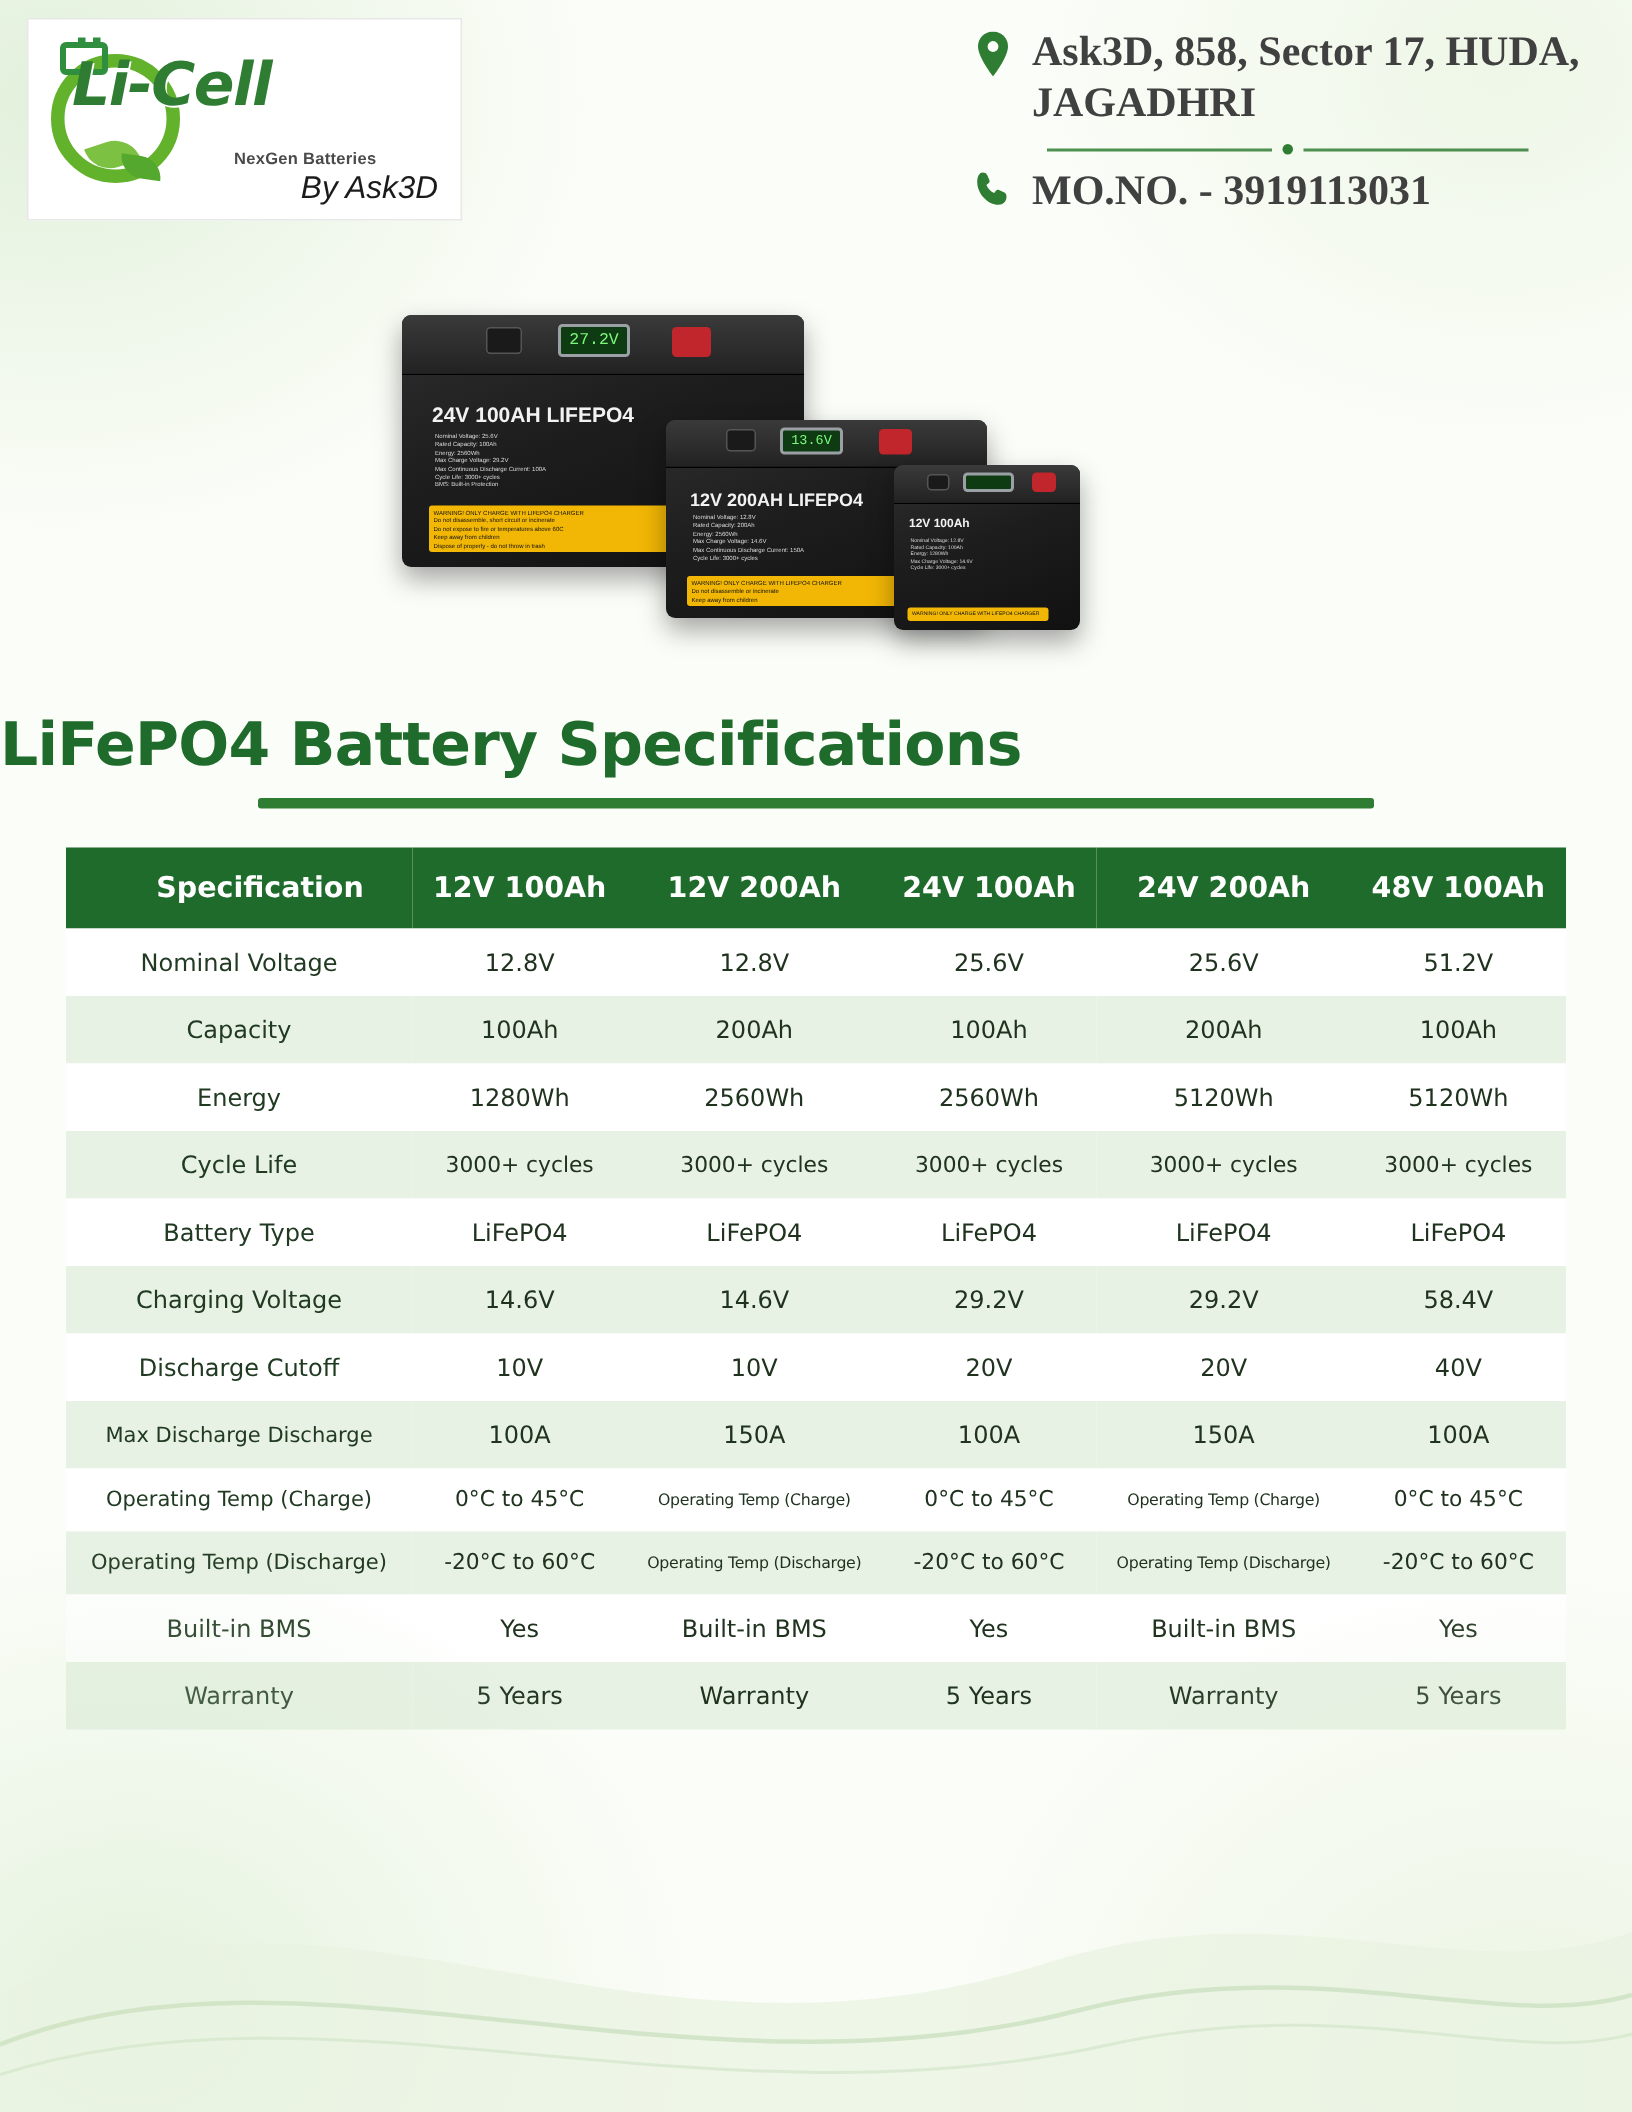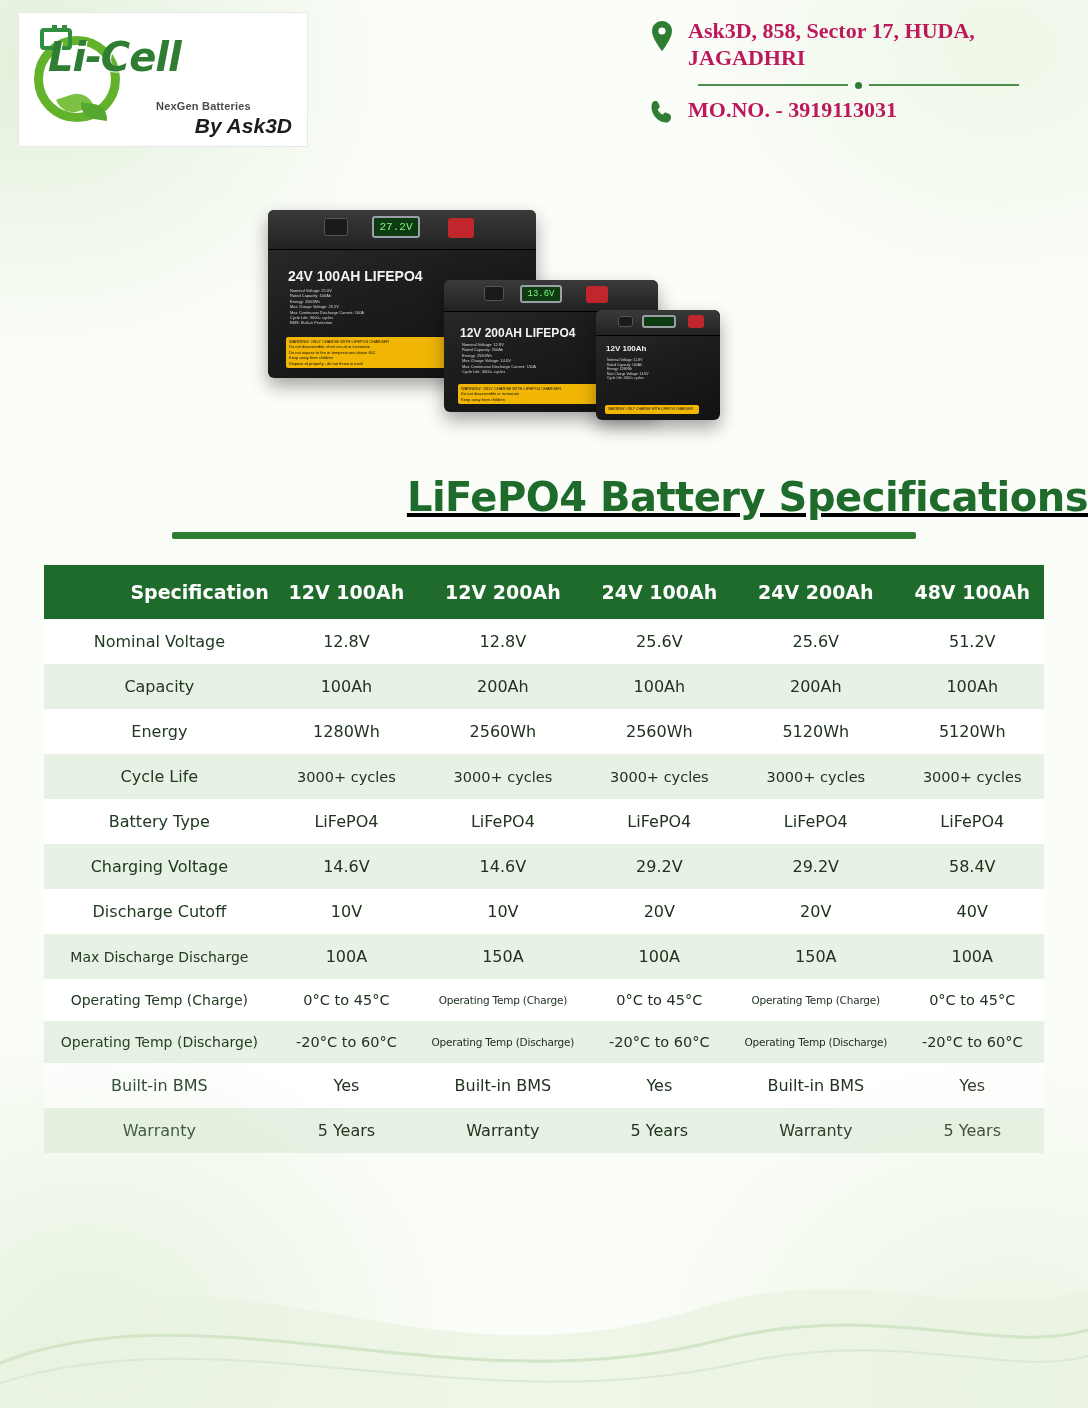--- a/index.html
+++ b/index.html
@@ -74,42 +74,42 @@
     letter-spacing:-1px;
     text-shadow:1px 1px 0 #ffffff;
   }
   .logo-sub {
     position:absolute; left:128px; top:80px;
     font-size:11px; color:#4a4a4a; font-weight:bold;
     letter-spacing:0.2px;
   }
   .logo-by {
     position:absolute; right:6px; bottom:2px;
-    font-size:21px; color:#1b1b1b; font-weight:bold; font-style:italic;
+    font-size:21px; color:#1b1b1b; font-weight:normal; font-style:italic;
   }
   .leaf {
     position:absolute; left:30px; top:74px; width:34px; height:18px;
     background:#7cc142; border-radius:0 18px 0 18px; transform:rotate(-18deg);
   }
   .leaf2 {
     position:absolute; left:52px; top:84px; width:28px; height:15px;
     background:#55a82e; border-radius:0 16px 0 16px; transform:rotate(8deg);
   }
 
   .contact {
     position:absolute; right:20px; top:14px;
     width:420px;
   }
   .contact-row {
     display:flex; align-items:flex-start; gap:14px;
     padding:4px 2px;
   }
   .contact-row .txt {
     font-family:"Liberation Serif", serif;
-    font-weight:bold; font-size:22px; color:#be185d; line-height:1.22;
+    font-weight:bold; font-size:28px; color:#404040; line-height:1.22;
   }
   .pin-icon, .phone-icon { flex:0 0 auto; margin-top:3px; }
   .contact-divider {
     display:flex; align-items:center; justify-content:center;
     margin:6px 0 4px 0;
   }
   .contact-divider .line { height:2px; background:#2f7d32; width:150px; opacity:.85;}
   .contact-divider .dot { width:7px;height:7px;border-radius:50%;background:#2f7d32;margin:0 7px;}
 
   
@@ -141,41 +141,41 @@
   .batt .spec-lines {
     position:absolute; color:#d8d8d8; line-height:1.35;
     font-size:4px;
   }
   .batt .warn {
     position:absolute; background:#f2b705; color:#111;
     font-size:4px; line-height:1.35; padding:2px 3px; border-radius:2px;
   }
 
   
-  .title-area { text-align:right; margin-top:4px;text-decoration:underline; }
+  .title-area { text-align:left; margin-top:4px; }
   .title {
     font-family:"DejaVu Sans", sans-serif;
     font-size:40px; font-weight:bold; color:#1f6b2b;
     letter-spacing:-0.5px;
   }
   .title-rule {
     width:744px; height:7px; background:#2f7d32;
     margin:12px auto 0 auto; border-radius:2px;
   }
 
   
   .table-wrap { margin:26px 44px 0 44px; }
   table { width:100%; border-collapse:collapse; }
   thead th {
     background:#1f6b2b; color:#ffffff;
     font-size:19px; font-weight:bold;
     padding:16px 6px; text-align:center;
     font-family:"DejaVu Sans", sans-serif;
   }
-  thead th.first { text-align:right; padding-left:34px; }
+  thead th.first { text-align:center; padding-left:34px; }
   tbody td {
     text-align:center; padding:13px 4px;
     font-size:16px; color:#20331f;
     font-family:"DejaVu Sans", sans-serif;
   }
   tbody td.first { color:#213a22; }
   tbody tr:nth-child(odd) { background:#ffffff; }
   tbody tr:nth-child(even) { background:#e7f1e4; }
   td.squeeze { font-size:10.5px; letter-spacing:-0.2px; }
   td.squeeze2 { font-size:14.5px; }

